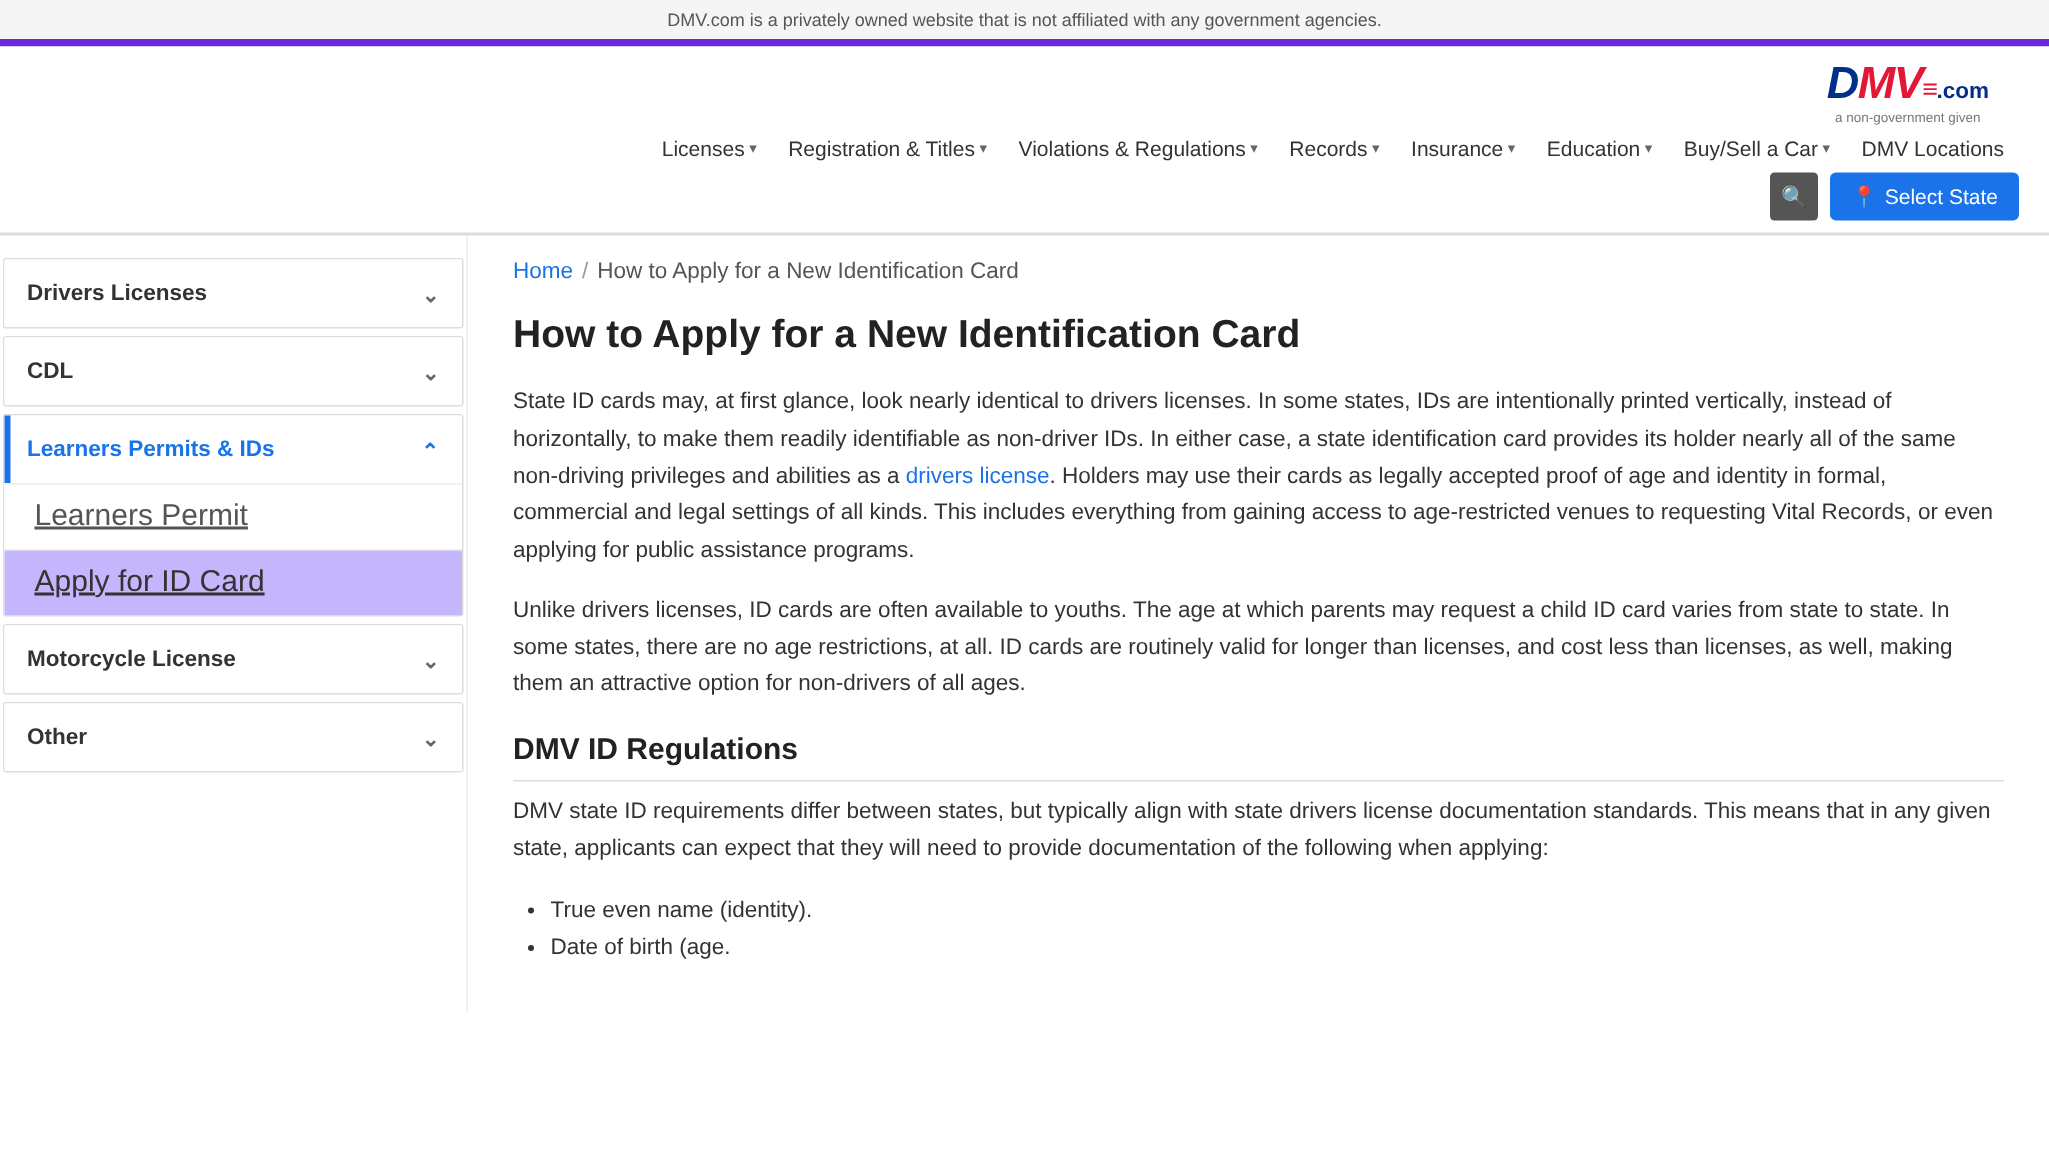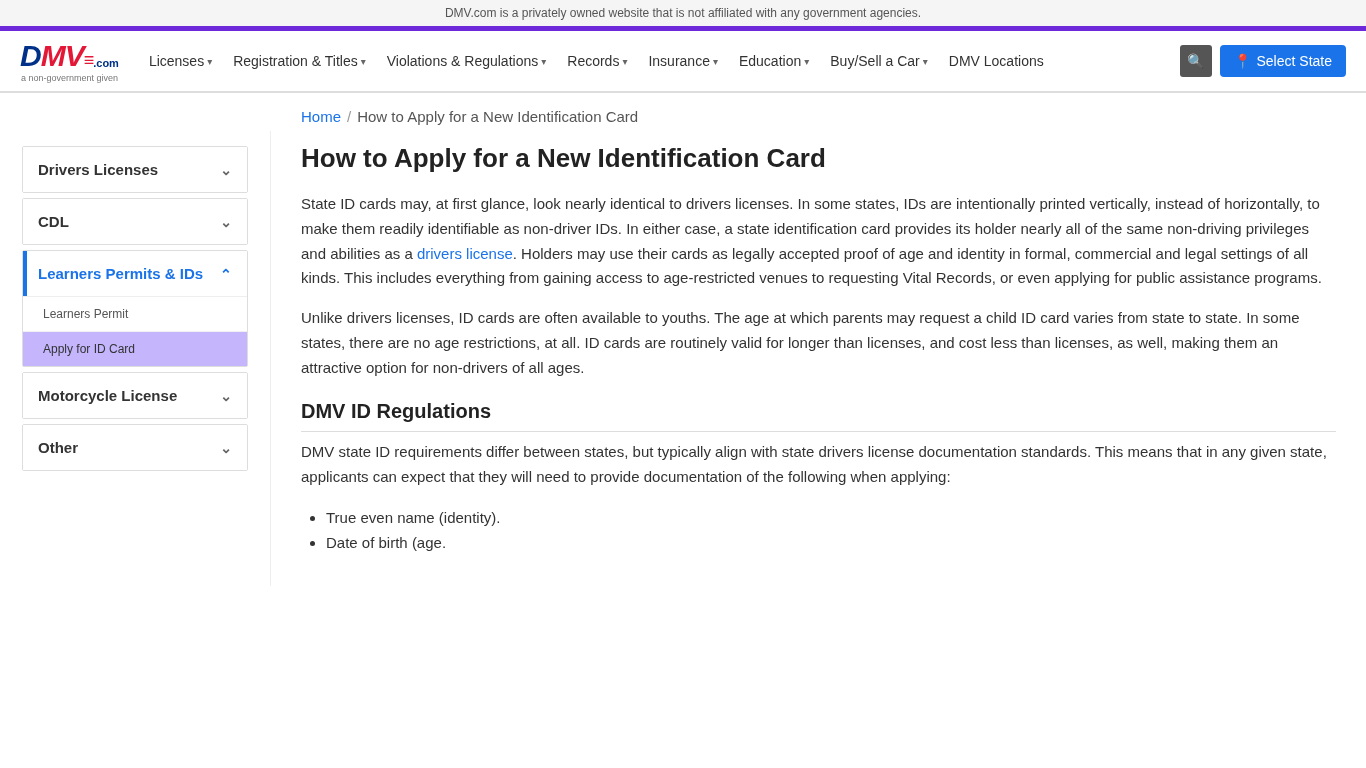--- a/index.html
+++ b/index.html
@@ -11,24 +11,25 @@
       text-align: center;
       padding: 6px 8px;
       font-size: 12px;
       color: #555;
       border-bottom: 5px solid #6d28d9;
     }
 
     
     .header {
       display: flex;
-      align-items: center;
+      align-items: flex-end;
       padding: 8px 20px;
       border-bottom: 2px solid #ddd;
       background: #fff;
+      flex-direction: column;
     }
     nav {
       display: flex;
       align-items: center;
       flex: 1;
       flex-wrap: wrap;
       gap: 1px;
     }
     .nav-item {
       padding: 8px 10px;
@@ -78,25 +79,24 @@
     
     .main-container {
       display: flex;
       max-width: 1366px;
       margin: 0 auto;
       padding: 0;
     }
 
     
     .sidebar {
-      width: 271px;
+      width: 312px;
       flex-shrink: 0;
-      padding: 15px 22px;
+      padding: 15px 2px;
       border-right: 1px solid #eee;
-      margin-top: 38px;
     }
     .sidebar-item {
       border: 1px solid #ddd;
       margin-bottom: 5px;
       border-radius: 2px;
     }
     .sidebar-item-header {
       display: flex;
       justify-content: space-between;
       align-items: center;
@@ -113,24 +113,25 @@
       padding-left: 11px;
     }
     .sidebar-item-header .chevron { font-size: 14px; color: #666; }
     .sidebar-item-header.active .chevron { color: #1a73e8; transform: rotate(180deg); }
     .sidebar-submenu {
       background: #fff;
       border-top: 1px solid #eee;
     }
     .sidebar-submenu-item {
       padding: 10px 20px;
-      font-size: 12px;
+      font-size: 20px;
       color: #555;
       cursor: pointer;
       border-bottom: 1px solid #f0f0f0;
+      text-decoration: underline;
     }
     .sidebar-submenu-item.active {
       background: #c4b5fd;
       color: #333;
       font-weight: 500;
     }
     .sidebar-submenu-item:last-child { border-bottom: none; }
 
     
     .content {
@@ -199,21 +200,21 @@
     }
     .dmv-letters {
       font-size: 30px;
       font-weight: 900;
       color: #003087;
       font-style: italic;
       letter-spacing: -1px;
     }
     .dmv-letters .red { color: #e31837; }
     .dmv-dot-com {
-      font-size: 11px;
+      font-size: 15px;
       color: #003087;
       font-weight: 700;
       align-self: flex-end;
       margin-bottom: 4px;
     }
     .dmv-non-gov {
       font-size: 9px;
       color: #777;
       white-space: nowrap;
     }

